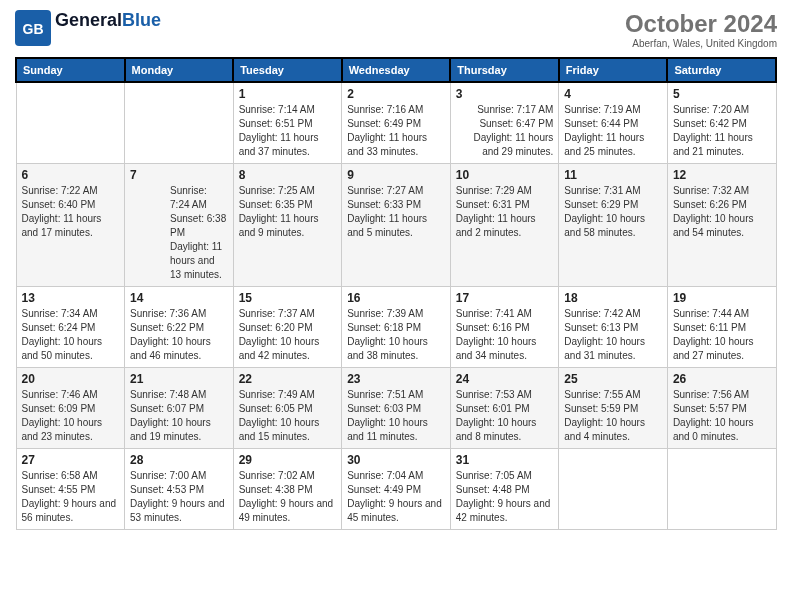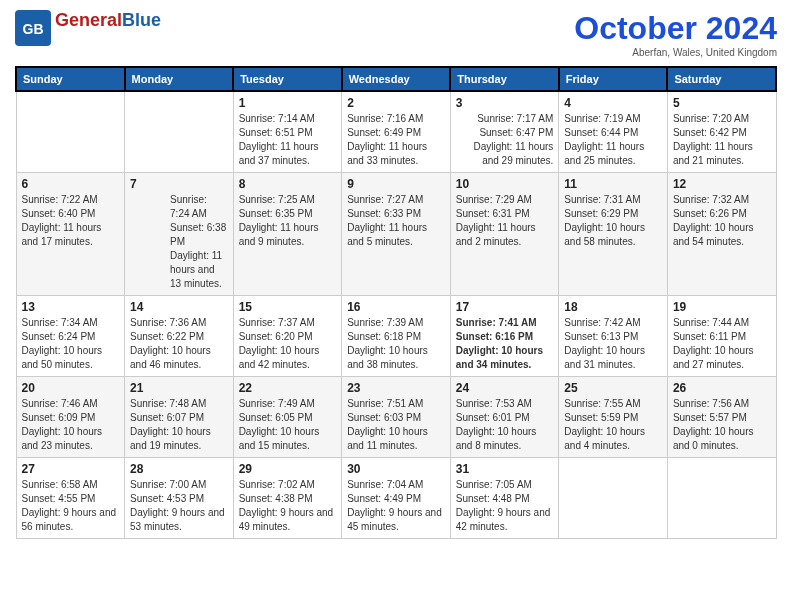--- a/index.html
+++ b/index.html
@@ -22,23 +22,23 @@
     }
     .logo {
       display: flex;
       flex-direction: column;
       align-items: flex-start;
     }
     .title-block {
       text-align: right;
     }
     .month-title {
-      font-size: 32px;
+      font-size: 24px;
       font-weight: bold;
-      color: #1d4ed8;
+      color: #737373;
     }
     .subtitle {
       font-size: 10px;
       color: #555;
     }
     table {
       width: 100%;
       border-collapse: collapse;
       font-size: 10.5px;
     }
@@ -89,21 +89,21 @@
 <div class="page">
   <div class="header">
     <div class="logo">
       <div style="display:flex;gap:4px;">
         <svg width="36" height="36" viewBox="0 0 36 36">
           <rect width="36" height="36" rx="4" fill="#1a5fa8"></rect>
           <text x="18" y="24" text-anchor="middle" fill="white" font-size="14" font-weight="bold" font-family="Arial">GB</text>
         </svg>
         <div>
           <div style="font-size:18px;font-weight:bold;color:#333;">
-            <span style="color:#b91c1c;">General</span><span style="color:#1a5fa8;">Blue</span>
+            <span style="color:#0f172a;">General</span><span style="color:#1a5fa8;">Blue</span>
           </div>
         </div>
       </div>
     </div>
     <div class="title-block">
       <div class="month-title">October 2024</div>
       <div class="subtitle">Aberfan, Wales, United Kingdom</div>
     </div>
   </div>
 
@@ -218,21 +218,21 @@
 Daylight: 10 hours and 42 minutes.</div>
           </td>
           <td>
             <div class="day-num">16</div>
             <div class="day-info" style="white-space: pre-line;">Sunrise: 7:39 AM
 Sunset: 6:18 PM
 Daylight: 10 hours and 38 minutes.</div>
           </td>
           <td>
             <div class="day-num">17</div>
-            <div class="day-info" style="white-space: pre-line; font-weight: bold;">Sunrise: 7:41 AM
+            <div class="day-info" style="white-space: pre-line;">Sunrise: 7:41 AM
 Sunset: 6:16 PM
 Daylight: 10 hours and 34 minutes.</div>
           </td>
           <td>
             <div class="day-num">18</div>
             <div class="day-info" style="white-space: pre-line;">Sunrise: 7:42 AM
 Sunset: 6:13 PM
 Daylight: 10 hours and 31 minutes.</div>
           </td>
           <td>

